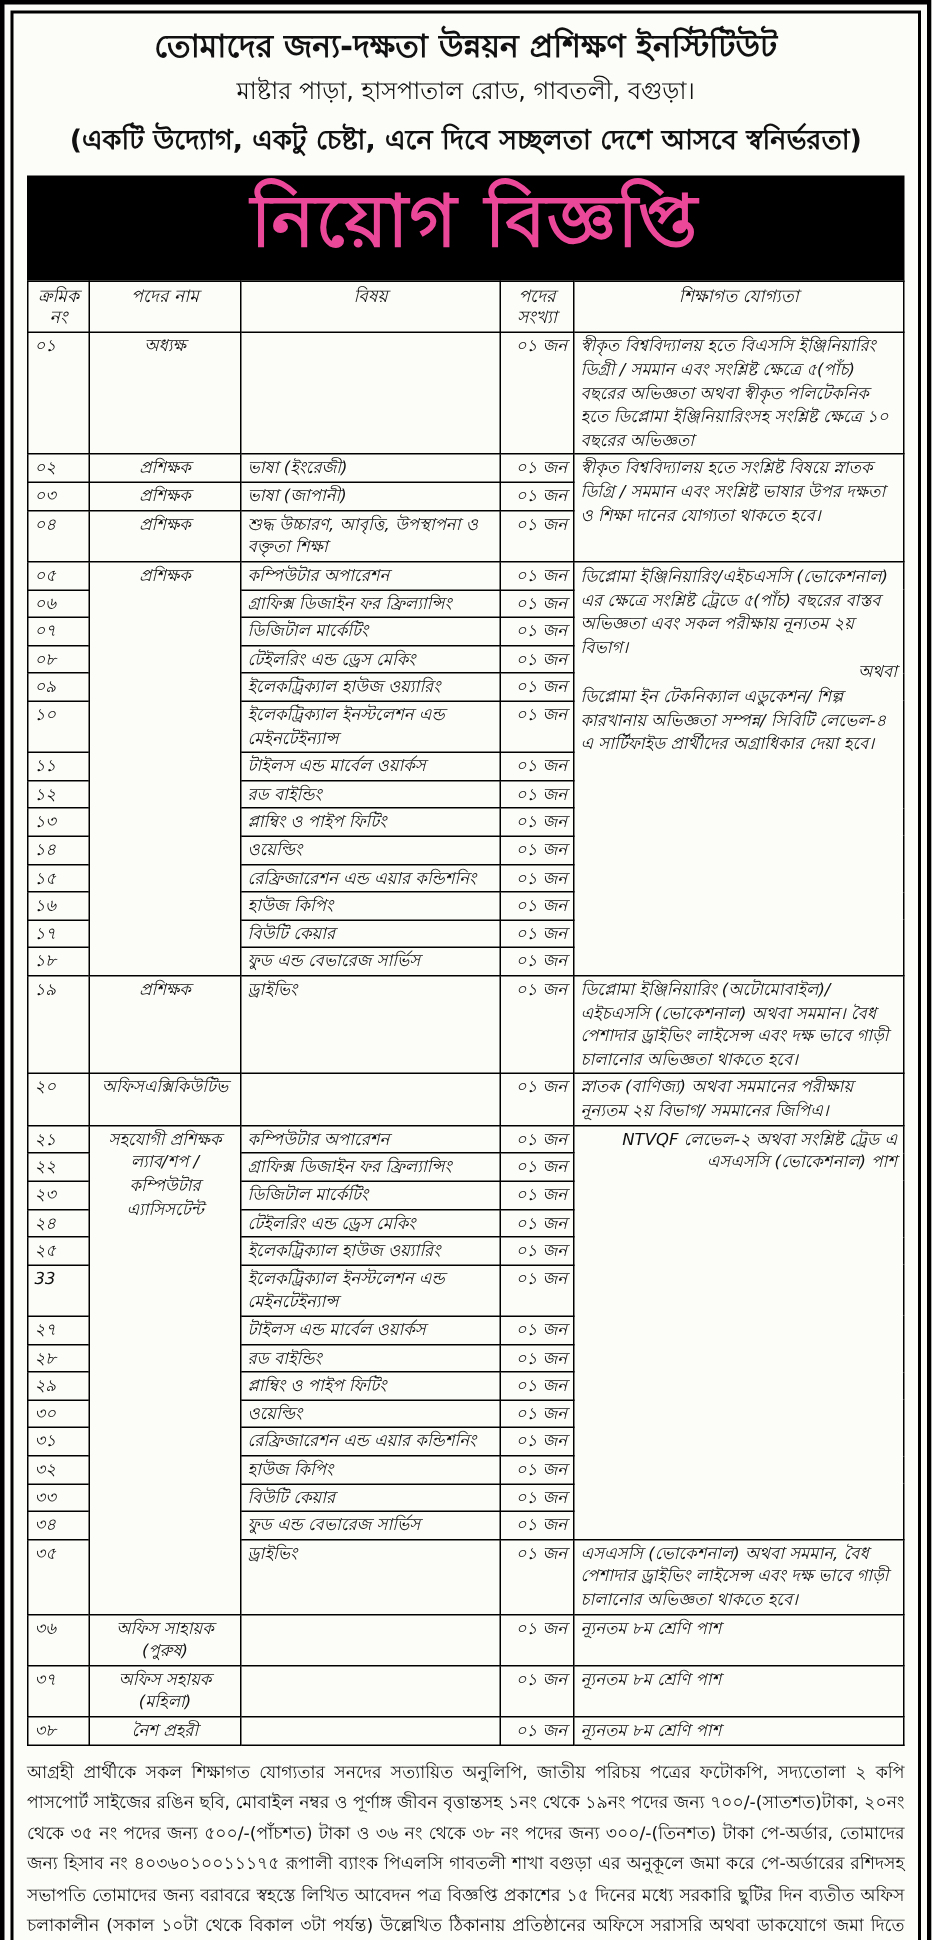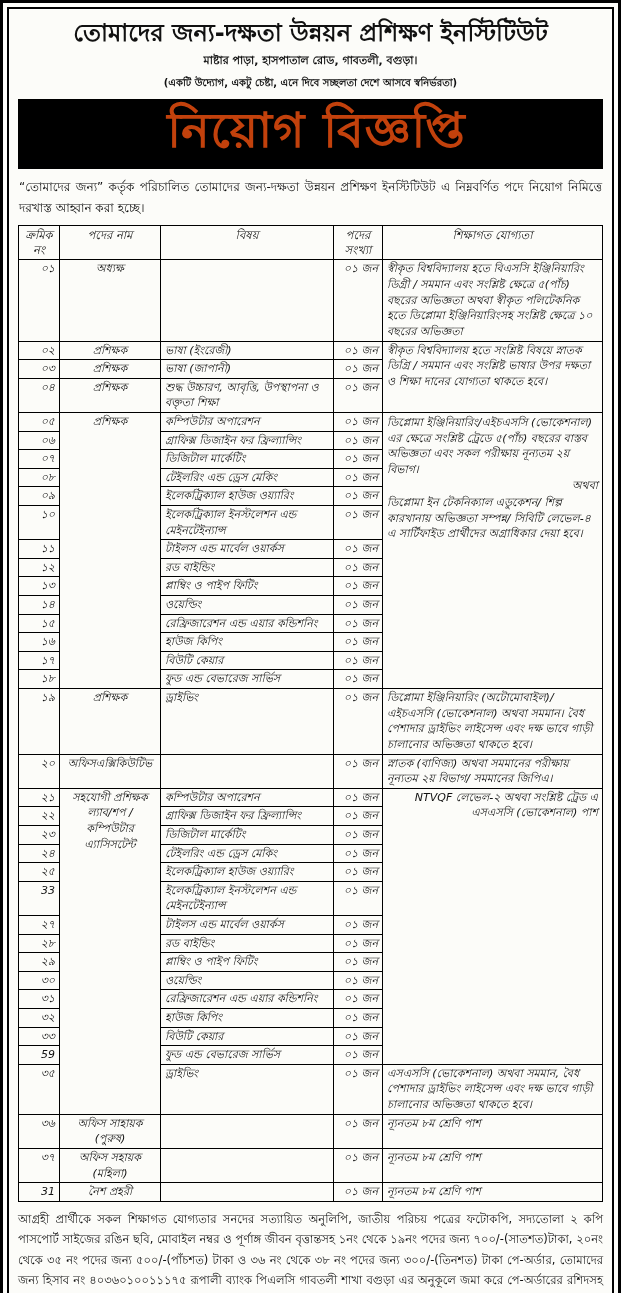--- a/index.html
+++ b/index.html
@@ -2,34 +2,34 @@
 <html lang="bn"><head>
 <meta charset="utf-8">
 <style>
   html,body{margin:0;padding:0;background:#d9d9d9;font-family:"DejaVu Sans",sans-serif;}
   .page{width:621px;min-height:1293px;margin:0 auto;background:#000;padding:3px;box-sizing:border-box;}
   .page-inner{background:#fcfcf9;min-height:1287px;box-sizing:border-box;padding:4px;}
   .frame{border:2px solid #000;min-height:1279px;box-sizing:border-box;padding:6px 9px 4px 9px;display:flex;flex-direction:column;}
 
   
   .hdr{text-align:center;color:#111;}
-  .hdr-title{font-size:24px;font-weight:bold;line-height:1.35;margin-top:2px;}
-  .hdr-addr{font-size:11px;font-weight:bold;margin-top:3px;}
-  .hdr-tag{font-size:10px;font-weight:bold;margin-top:4px;}
-  .banner{background:#000;color:#c2410c;text-align:center;margin-top:7px;padding:4px 0 10px 12px;}
+  .hdr-title{font-size:21px;font-weight:bold;line-height:1.35;margin-top:2px;}
+  .hdr-addr{font-size:16px;font-weight:normal;margin-top:3px;}
+  .hdr-tag{font-size:18px;font-weight:bold;margin-top:4px;}
+  .banner{background:#000;color:#ec4899;text-align:center;margin-top:7px;padding:4px 0 10px 12px;}
   .banner-text{font-size:48px;font-weight:bold;line-height:1.15;letter-spacing:1px;}
 
   
   .intro{font-size:12px;line-height:1.75;text-align:justify;margin:8px 1px 6px 1px;color:#111;}
 
   
   table.positions{width:100%;border-collapse:collapse;font-size:11px;color:#111;table-layout:fixed;font-style:italic;}
   table.positions th, table.positions td{border:1px solid #000;padding:1px 4px;vertical-align:top;line-height:1.42;word-wrap:break-word;}
   table.positions th{white-space:pre-line;text-align:center;font-weight:normal;font-size:11.5px;padding:2px 2px;line-height:1.3;vertical-align:top;}
-  .col-serial{width:36px;text-align:right;}
+  .col-serial{width:36px;text-align:left;}
   .col-name{width:96px;text-align:center;}
   .col-subject{width:168px;}
   .col-count{width:44px;text-align:right;white-space:nowrap;}
   .col-qual{padding:1px 5px;}
   td.middle{vertical-align:middle;}
   td.center, div.center{text-align:right;}
   td .qpart{margin:1px 0;}
 
   
   .apply-note{font-size:11.5px;line-height:1.78;text-align:justify;margin-top:7px;color:#111;}
@@ -44,21 +44,20 @@
       <div class="hdr">
         <div class="hdr-title">তোমাদের জন্য-দক্ষতা উন্নয়ন প্রশিক্ষণ ইনস্টিটিউট</div>
         <div class="hdr-addr">মাষ্টার পাড়া, হাসপাতাল রোড, গাবতলী, বগুড়া।</div>
         <div class="hdr-tag">(একটি উদ্যোগ, একটু চেষ্টা, এনে দিবে সচ্ছলতা দেশে আসবে স্বনির্ভরতা)</div>
       </div>
 
       <div class="banner">
         <div class="banner-text">নিয়োগ বিজ্ঞপ্তি</div>
       </div>
 
-      <p class="intro">“তোমাদের জন্য” কর্তৃক পরিচালিত তোমাদের জন্য-দক্ষতা উন্নয়ন প্রশিক্ষণ ইনস্টিটিউট এ নিম্নবর্ণিত পদে নিয়োগ নিমিত্তে দরখাস্ত আহ্বান করা হচ্ছে।</p>
 
       <table class="positions">
         <thead>
           <tr>
             <th class="col-serial">ক্রমিক
 নং</th>
             <th class="col-name">পদের নাম</th>
             <th class="col-subject">বিষয়</th>
             <th class="col-count">পদের
 সংখ্যা</th>
@@ -243,21 +242,21 @@
               <td class="col-serial">৩২</td>
               <td class="col-subject">হাউজ কিপিং</td>
               <td class="col-count">০১ জন</td>
             </tr>
             <tr>
               <td class="col-serial">৩৩</td>
               <td class="col-subject">বিউটি কেয়ার</td>
               <td class="col-count">০১ জন</td>
             </tr>
             <tr>
-              <td class="col-serial">59</td>
+              <td class="col-serial">৩৪</td>
               <td class="col-subject">ফুড এন্ড বেভারেজ সার্ভিস</td>
               <td class="col-count">০১ জন</td>
             </tr>
             <tr>
               <td class="col-serial">৩৫</td>
               <td class="col-subject">ড্রাইভিং</td>
               <td class="col-count">০১ জন</td>
               <td class="col-qual">এসএসসি (ভোকেশনাল) অথবা সমমান, বৈধ পেশাদার ড্রাইভিং লাইসেন্স এবং দক্ষ ভাবে গাড়ী চালানোর অভিজ্ঞতা থাকতে হবে।</td>
             </tr>
             <tr>
@@ -268,21 +267,21 @@
               <td class="col-qual">ন্যূনতম ৮ম শ্রেণি পাশ</td>
             </tr>
             <tr>
               <td class="col-serial">৩৭</td>
               <td class="col-name">অফিস সহায়ক (মহিলা)</td>
               <td class="col-subject"></td>
               <td class="col-count">০১ জন</td>
               <td class="col-qual">ন্যূনতম ৮ম শ্রেণি পাশ</td>
             </tr>
             <tr>
-              <td class="col-serial">31</td>
+              <td class="col-serial">৩৮</td>
               <td class="col-name">নৈশ প্রহরী</td>
               <td class="col-subject"></td>
               <td class="col-count">০১ জন</td>
               <td class="col-qual">ন্যূনতম ৮ম শ্রেণি পাশ</td>
             </tr>
           </tbody>
       </table>
 
       <p class="apply-note"><span>আগ্রহী প্রার্থীকে সকল শিক্ষাগত যোগ্যতার সনদের সত্যায়িত অনুলিপি, জাতীয় পরিচয় পত্রের ফটোকপি, সদ্যতোলা ২ কপি পাসপোর্ট সাইজের রঙিন ছবি, মোবাইল নম্বর ও পূর্ণাঙ্গ জীবন বৃত্তান্তসহ ১নং থেকে ১৯নং পদের জন্য ৭০০/-(সাতশত)টাকা, ২০নং থেকে ৩৫ নং পদের জন্য ৫০০/-(পাঁচশত) টাকা ও ৩৬ নং থেকে ৩৮ নং পদের জন্য ৩০০/-(তিনশত) টাকা পে-অর্ডার, তোমাদের জন্য হিসাব নং ৪০৩৬০১০০১১১৭৫ রূপালী ব্যাংক পিএলসি গাবতলী শাখা বগুড়া এর অনুকূলে জমা করে পে-অর্ডারের রশিদসহ সভাপতি তোমাদের জন্য বরাবরে স্বহস্তে লিখিত আবেদন পত্র বিজ্ঞপ্তি প্রকাশের ১৫ দিনের মধ্যে সরকারি ছুটির দিন ব্যতীত অফিস চলাকালীন (সকাল ১০টা থেকে বিকাল ৩টা পর্যন্ত) উল্লেখিত ঠিকানায় প্রতিষ্ঠানের অফিসে সরাসরি অথবা ডাকযোগে জমা দিতে হবে। দরখাস্ত ও খামের উপর অবশ্যই মোবাইল নম্বর ও পদের নাম উল্লেখ করতে হবে। পরীক্ষার সময় সকল শিক্ষাগত যোগ্যতার মূল সনদ প্রদর্শন করতে হবে। লিখিত ও মৌখিক পরীক্ষার তারিখ পরবর্তীতে এসএমএস'র মাধ্যমে জানানো হবে। পরীক্ষায় অংশ গ্রহণের জন্য প্রবেশ পত্র এবং কোন প্রকার টি.এ /ডি.এ প্রদান করা হবে না। </span></p>
 

